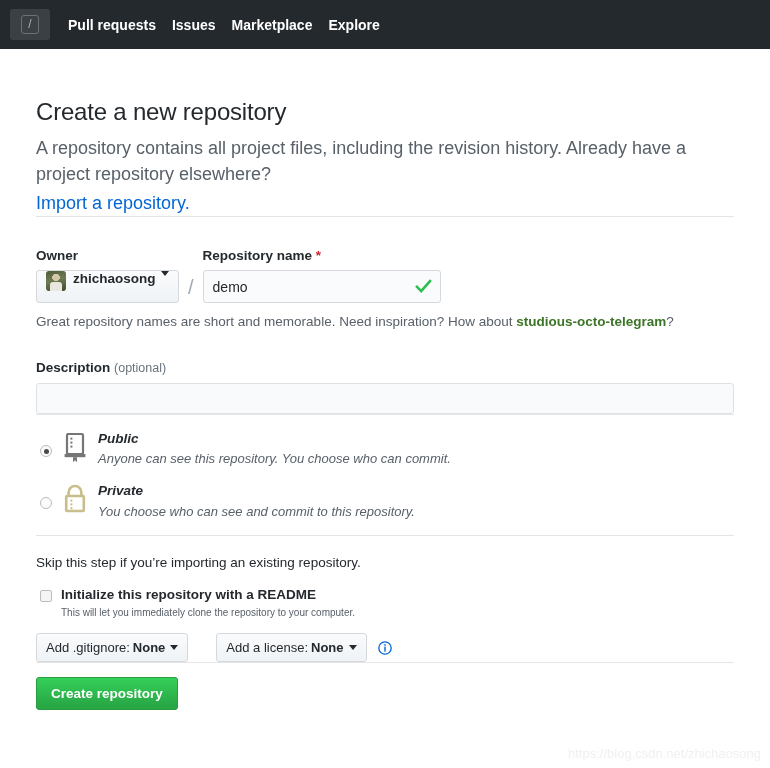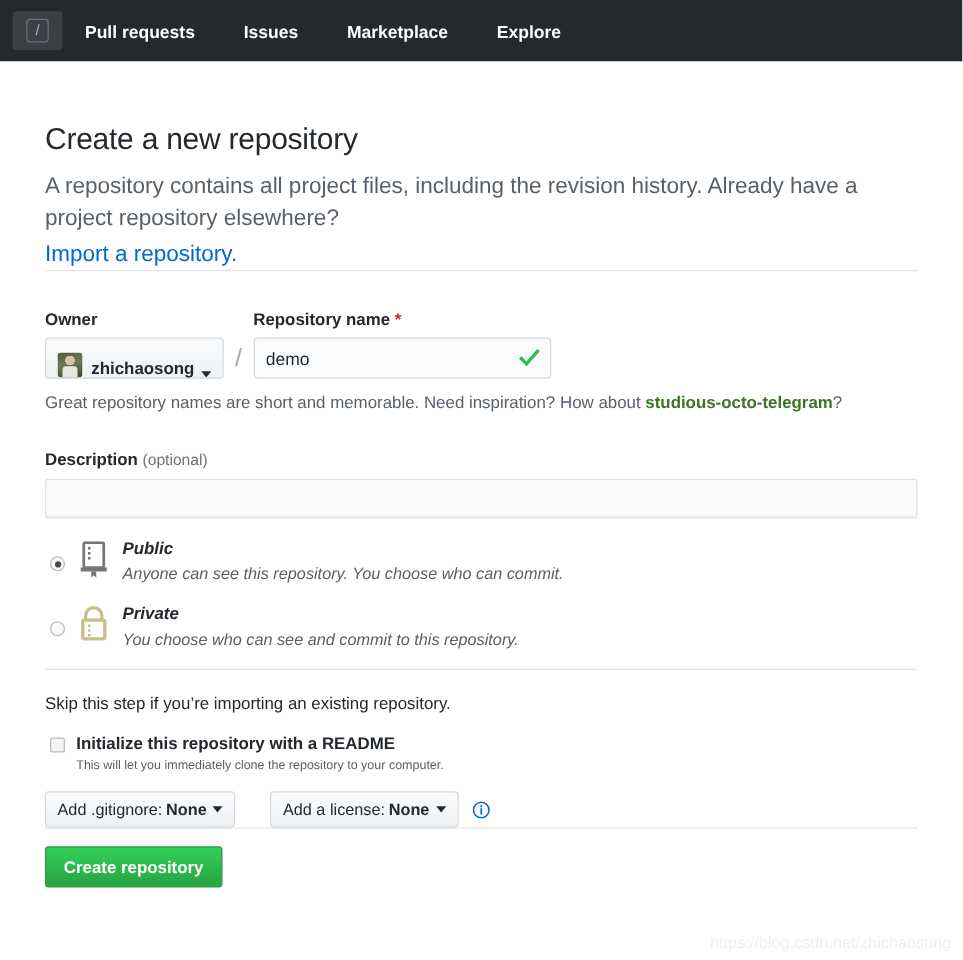--- a/index.html
+++ b/index.html
@@ -41,21 +41,20 @@
     border-radius: 3px;
     color: #a9b0b7;
     font-size: 12px;
     line-height: 17px;
     text-align: center;
     font-family: "Liberation Sans", sans-serif;
   }
   .nav {
     display: flex;
     align-items: flex-start;
-    gap: 23px;
   }
   .nav-item {
     color: #ffffff;
     font-size: 14px;
     font-weight: bold;
     text-decoration: none;
     margin-right: 16px;
     white-space: nowrap;
     cursor: pointer;
   }
@@ -109,21 +108,21 @@
   }
   .req-star { color: #cb2431; font-weight: bold; }
 
   .owner-btn {
     height: 33px;
     min-width: 143px;
     background: linear-gradient(#fafbfc, #eff3f6);
     border: 1px solid #d5d9dd;
     border-radius: 3px;
     display: flex;
-    align-items: flex-end;
+    align-items: flex-start;
     padding: 0 9px;
     cursor: pointer;
   }
   .avatar {
     width: 20px;
     height: 20px;
     border-radius: 3px;
     margin-right: 7px;
     background:
       radial-gradient(circle at 50% 32%, #d6c6a8 0 22%, transparent 23%),

